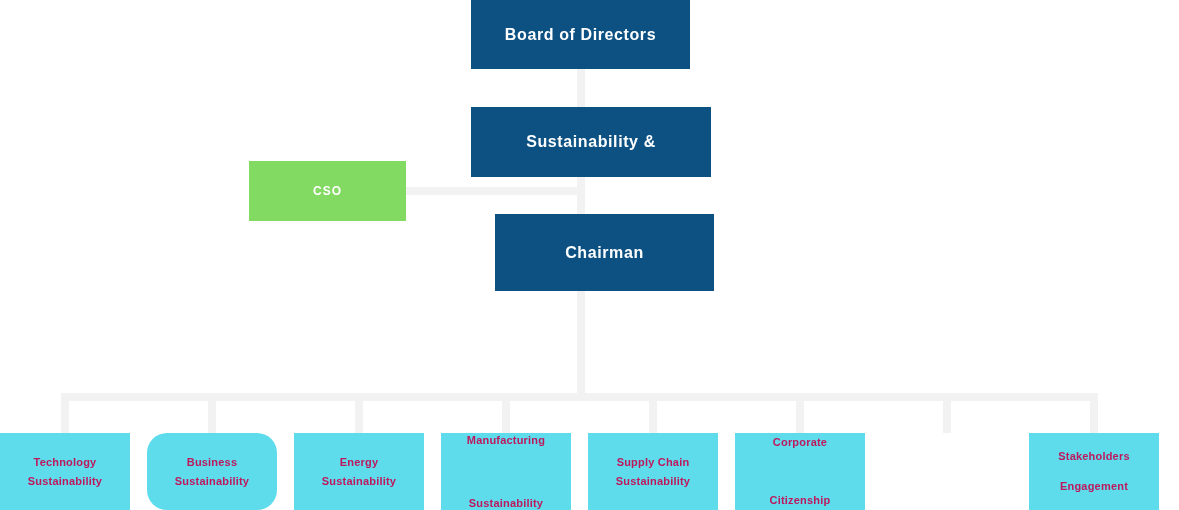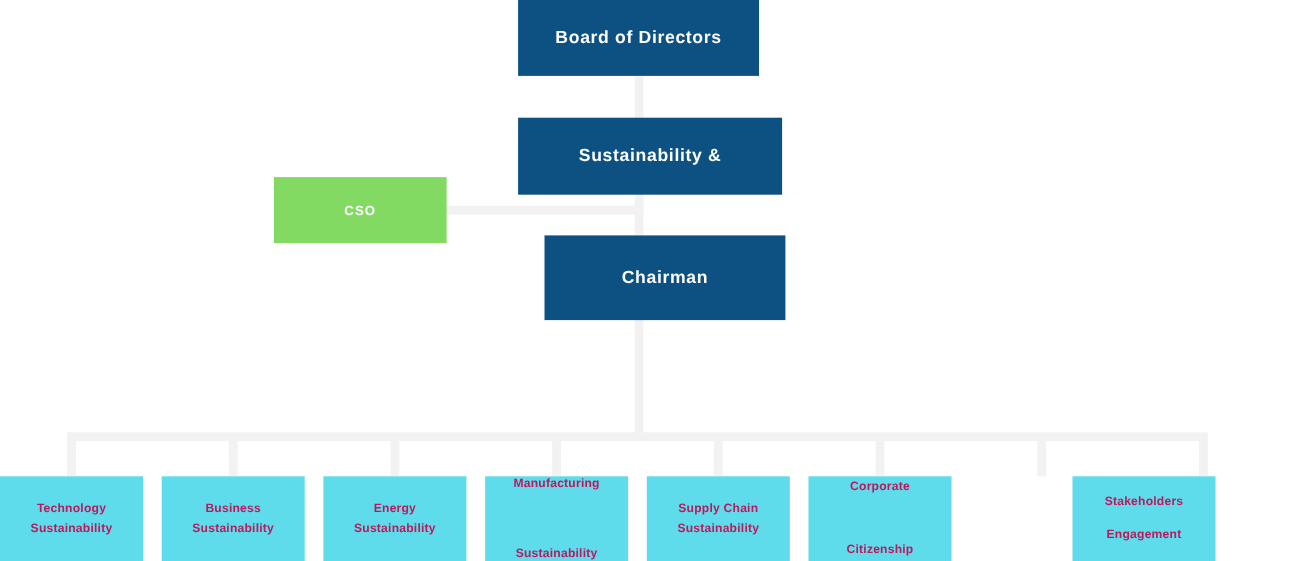--- a/index.html
+++ b/index.html
@@ -100,38 +100,38 @@
   </div>
 
   <div id="chairman" class="node node-dark">
     <span>Chairman</span>
   </div>
 
   <div class="node node-cyan" style="left:0;">
     <span>Technology</span>
     <span>Sustainability</span>
   </div>
-  <div class="node node-cyan" style="left:147px;">
+  <div class="node node-cyan" style="left:147px;border-radius:20px;">
     <span>Business</span>
     <span>Sustainability</span>
   </div>
   <div class="node node-cyan" style="left:294px;">
     <span>Energy</span>
     <span>Sustainability</span>
   </div>
   <div class="node node-cyan" style="left:441px;gap:44px;">
     <span>Manufacturing</span>
     <span>Sustainability</span>
   </div>
   <div class="node node-cyan" style="left:588px;align-items:center;">
     <span>Supply Chain</span>
     <span>Sustainability</span>
   </div>
   <div class="node node-cyan" style="left:735px;justify-content:space-between;">
     <span>Corporate</span>
     <span>Citizenship</span>
   </div>
-  <div class="node node-cyan" style="left:975px;gap:11px;">
+  <div class="node node-cyan" style="left:1029px;gap:11px;">
     <span>Stakeholders</span>
     <span>Engagement</span>
   </div>
 
 </div>
 
 </body></html>

